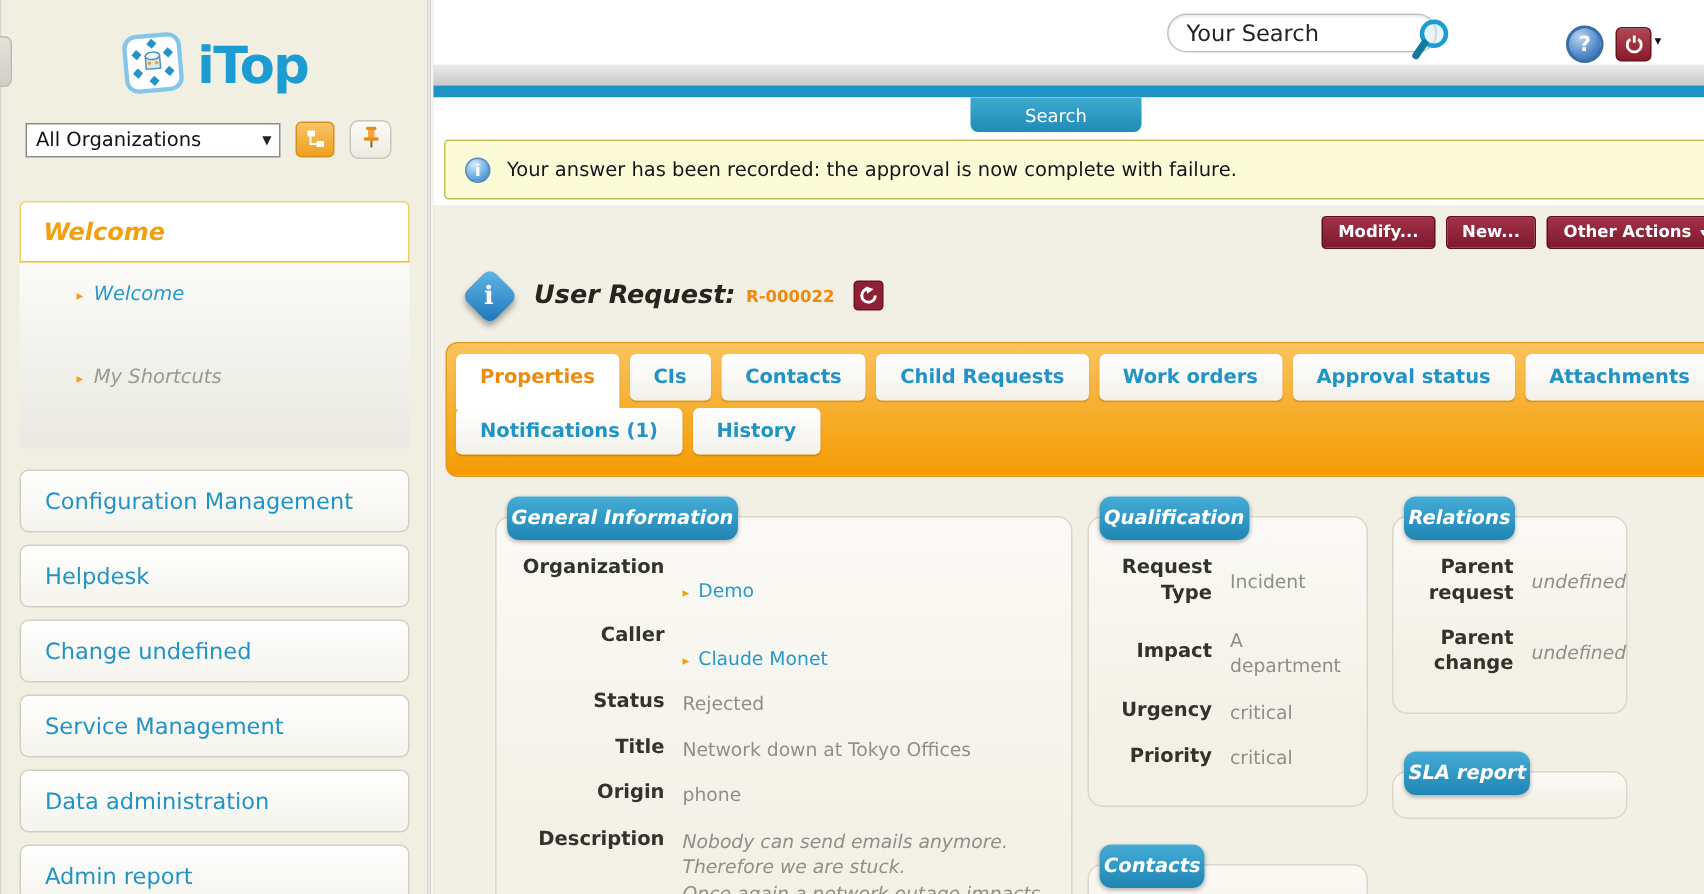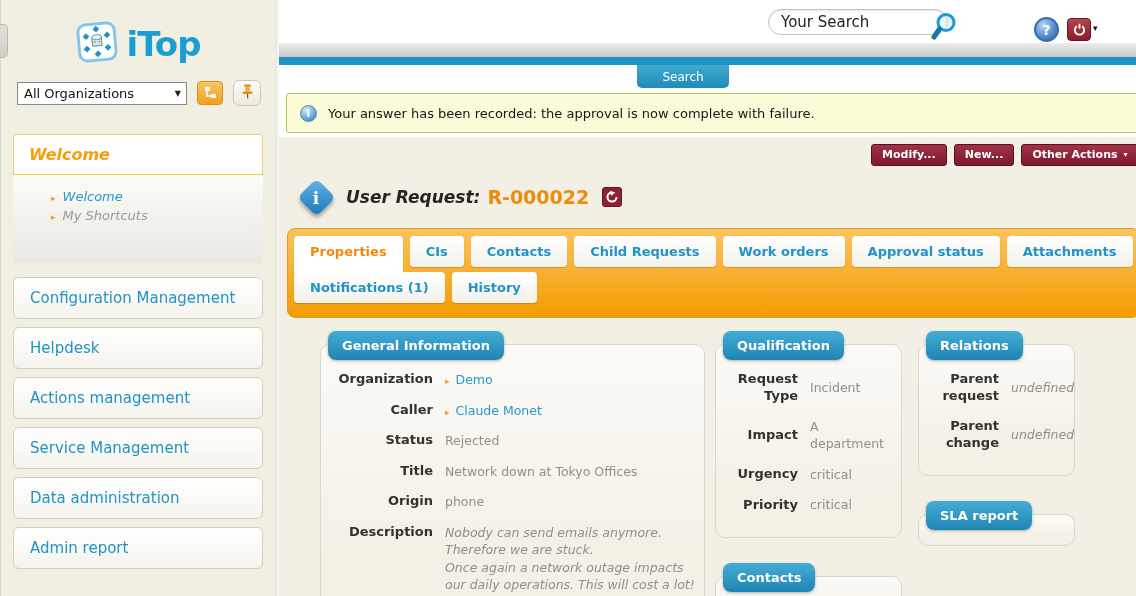--- a/index.html
+++ b/index.html
@@ -12,33 +12,33 @@
   .app { display:flex; width:1136px; height:596px; }
 
   
   .left-edge { width:9px; background:linear-gradient(90deg,#ffffff,#ececе6); border-right:1px solid #d6d6cd; position:relative; background:linear-gradient(90deg,#ffffff,#ebebe5); }
   .edge-tab { position:absolute; top:24px; left:0; width:8px; height:34px; background:linear-gradient(#e2e2db,#cfcfc7); border:1px solid #b9b9b0; border-left:none; border-radius:0 5px 5px 0; }
 
   
   .sidebar { width:291px; background:#F1EEE2; padding-top:16px; }
   .logo-row { display:flex; align-items:center; justify-content:center; gap:7px; margin-top:4px; }
   .logo-text { font-size:34px; font-weight:bold; color:#1B9CD3; letter-spacing:-1px; line-height:1; }
-  .org-row { display:flex; align-items:center; margin:12px 14px 0 16px; gap:10px; }
+  .org-row { display:flex; align-items:center; margin:12px 24px 0 16px; gap:10px; }
   .org-select { width:170px; height:23px; background:#fff; border:1px solid #8a8a8a; font-size:13px; color:#111; display:flex; align-items:center; justify-content:space-between; padding:0 5px 0 6px; }
   .org-select .arr { font-size:8px; color:#222; padding-left:5px; }
   .org-tree-btn { width:26px; height:24px; background:linear-gradient(#F7C468,#EFA11E); border:1px solid #D8901C; border-radius:4px; display:flex; align-items:center; justify-content:center; }
   .pin-btn { margin-left:auto; width:28px; height:26px; background:linear-gradient(#FCFBF7,#ECEAE0); border:1px solid #C9C7BB; border-radius:6px; display:flex; align-items:center; justify-content:center; }
 
   .welcome-box { margin:28px 12px 0 12px;font-style:italic; }
   .welcome-head { background:#fff; border:1px solid #EDD06E; border-radius:4px 4px 0 0; padding:10px 15px; color:#F3A00E; font-weight:bold; font-size:16px; }
   .welcome-body { background:linear-gradient(#FBFBF8,#E9E8E1); padding:14px 10px 36px 38px; border-top:1px solid #F0C63C; margin-top:-1px; }
   .wb-item { font-size:13px; margin-bottom:4px; display:flex; gap:7px; align-items:baseline; cursor:pointer; }
   .wb-bullet { color:#F0A010; font-size:9px; }
   .wb-item.first span.lbl { color:#2898CB; }
-  .wb-item.second span.lbl { color:#9A9A94; }
+  .wb-item.second span.lbl { color:#9A9A94;margin-top:36px; }
 
   .menu-box { margin:8px 12px 0 12px; border:1px solid #D2D0C4; border-radius:6px;
     background:linear-gradient(#FFFFFF,#F4F3EC); padding:11px 16px; font-size:15px;
     font-weight:normal; color:#2193C6; cursor:pointer; }
   .menu-box.gap { margin-top:14px; }
 
   
   .splitter { width:9px; background:#898989; border-left:2px solid #e9e9e3; border-right:2px solid #f5f5f1; cursor:col-resize; }
 
   
@@ -51,21 +51,21 @@
     border:2px solid #3A6EA8; color:#fff; font-weight:bold; font-size:14px;
     display:flex; align-items:center; justify-content:center; cursor:pointer; }
   .power-btn { position:absolute; left:788px; top:18px; width:24px; height:23px; border-radius:4px;
     background:linear-gradient(#B04752,#8B1C2B); border:1px solid #6E1220;
     display:flex; align-items:center; justify-content:center; cursor:pointer; }
   .power-caret { position:absolute; left:814px; top:23px; font-size:9px; color:#111; cursor:pointer; }
 
   .band-gray { height:14px; background:linear-gradient(#ECECEC,#C8C8C8); }
   .band-blue { height:8px; background:#1E93C6; }
   .search-row { height:26px; background:#fff; }
-  .search-btn { position:absolute; left:358px; top:65px; width:92px; height:23px;
+  .search-btn { position:absolute; left:358px; top:65px; width:114px; height:23px;
     background:linear-gradient(#3FA9CE,#1F8CB8); color:#fff; font-size:12px;
     display:flex; align-items:center; justify-content:center; border-radius:0 0 5px 5px; cursor:pointer; }
 
   .banner-wrap { background:#fff; padding:2px 7px 4px 7px; }
   .banner { height:40px; background:#FBFBD8; border:1px solid #C2C257; border-radius:3px;
     display:flex; align-items:center; padding:0 13px; gap:11px; }
   .banner-icon { width:17px; height:17px; border-radius:50%; flex:0 0 17px;
     background:radial-gradient(circle at 35% 25%, #D6ECFB, #6FAEE0 55%, #3578C0);
     border:1px solid #5588bb; color:#fff; font-size:11px; font-weight:bold;
     display:flex; align-items:center; justify-content:center; }
@@ -76,55 +76,55 @@
   .action-btn { background:linear-gradient(#A03246,#7E1930); border:1px solid #5E0E1E; border-radius:3px;
     color:#fff; font-size:11px; font-weight:bold; padding:3px 10px 4px 10px; display:flex; align-items:center; gap:6px; cursor:pointer; }
   .action-caret { font-size:8px; }
 
   .title-row { display:flex; align-items:center; margin:10px 0 0 16px; height:42px; }
   .diamond { width:27px; height:27px; transform:rotate(45deg); border-radius:6px;
     background:linear-gradient(135deg,#63B8E8,#1C74B8); box-shadow:2px 2px 4px rgba(0,0,0,.35);
     display:flex; align-items:center; justify-content:center; margin:0 16px 0 8px; }
   .diamond span { transform:rotate(-45deg); color:#fff; font-weight:bold; font-size:17px; font-family:"DejaVu Serif","Liberation Serif",serif; }
   .title-text { font-size:17px; font-weight:bold; color:#26261e;font-style:italic; }
-  .title-ref { color:#EE8A0C; margin-left:7px; font-size:19px; font-weight:bold; }
+  .title-ref { color:#EE8A0C; margin-left:7px; font-size:11px; font-weight:bold; }
   .refresh-btn { margin-left:13px; width:20px; height:20px; background:#8E2135; border:1px solid #6E1220; border-radius:3px;
     display:flex; align-items:center; justify-content:center; cursor:pointer; }
 
   .tabs-box { margin:10px 8px 0 8px; background:linear-gradient(#FBC35D,#F49B02); border:1px solid #E19A25;
     border-radius:8px; padding:7px 6px 14px 6px; }
   .tabs-row { display:flex; gap:7px; margin-bottom:5px; }
   .tabs-row.r2 { margin-bottom:0; }
   .tab { padding:8px 16px; border-radius:4px; font-size:13px; font-weight:bold; color:#2193C6;
     background:linear-gradient(#FFFFFF,#F3F1EA); box-shadow:0 1px 1px rgba(0,0,0,.18); cursor:pointer; white-space:nowrap; }
   .tab.active { background:#fff; color:#EE8A0C; border-radius:4px 4px 0 0; padding-bottom:14px; margin-bottom:-6px; }
 
   .panels { display:flex; padding:26px 0 0 41px; }
   .col1 { width:385px; margin-right:10px; }
   .col2 { width:187px; margin-right:16px; }
   .col3 { width:157px; }
   .panel { position:relative; border:1px solid #DAD8CC; border-radius:10px;
     background:linear-gradient(#FBFAF6,#F3F0E6 75%); padding:26px 8px 10px 8px; }
   .chip { position:absolute; top:-14px; left:7px; background:linear-gradient(#45ACD6,#1F85B4);
-    border-radius:8px; padding:7px 14px; color:#fff; font-size:13px; font-weight:bold;
-    box-shadow:0 1px 3px rgba(0,0,0,.3); white-space:nowrap; cursor:pointer; }
+    border-radius:8px; padding:7px 3px; color:#fff; font-size:13px; font-weight:bold;
+    box-shadow:0 1px 3px rgba(0,0,0,.3); white-space:nowrap; cursor:pointer;font-style:italic; }
   .panel.general { min-height:252px; }
   .panel.qualif  { min-height:164px; }
   .panel.contacts{ margin-top:38px; min-height:62px; }
   .panel.relations{ min-height:104px; }
   .panel.mini { margin-top:38px; min-height:32px; padding:18px 8px 10px 8px; }
 
   .frow { display:flex; align-items:center; margin-bottom:13px; }
   .col1 .frow { align-items:flex-start; }
   .flabel { font-weight:bold; color:#33332c; font-size:13px; text-align:right; padding-right:12px; line-height:1.3; }
   .col1 .flabel { width:116px; flex:0 0 116px; }
   .col2 .flabel { width:86px; flex:0 0 86px; }
   .col3 .flabel { width:84px; flex:0 0 84px; }
   .fvalue { color:#8F8F89; font-size:12.5px; line-height:1.4; flex:1; }
-  .fvalue.link { color:#2898CB; cursor:pointer; }
+  .fvalue.link { color:#2898CB; cursor:pointer;margin-top:14px; }
   .fvalue.undef { font-style:italic; }
   .desc { white-space:pre-line;font-style:italic; }
   .lbullet { color:#F0A010; font-size:9px; margin-right:6px; }
 </style>
 </head>
 <body>
 
 <div class="app">
 
   <div class="left-edge">
@@ -190,21 +190,21 @@
         </div>
         <div class="wb-item second">
           <span class="wb-bullet">▸</span>
           <span class="lbl">My Shortcuts</span>
         </div>
       </div>
     </div>
 
     <div class="menu-box gap">Configuration Management</div>
     <div class="menu-box">Helpdesk</div>
-    <div class="menu-box">Actions management</div>
+    <div class="menu-box">Change undefined</div>
     <div class="menu-box">Service Management</div>
     <div class="menu-box">Data administration</div>
     <div class="menu-box">Admin report</div>
   </div>
 
   <div class="splitter"></div>
 
   <div class="main">
 
     <div class="main-top">

